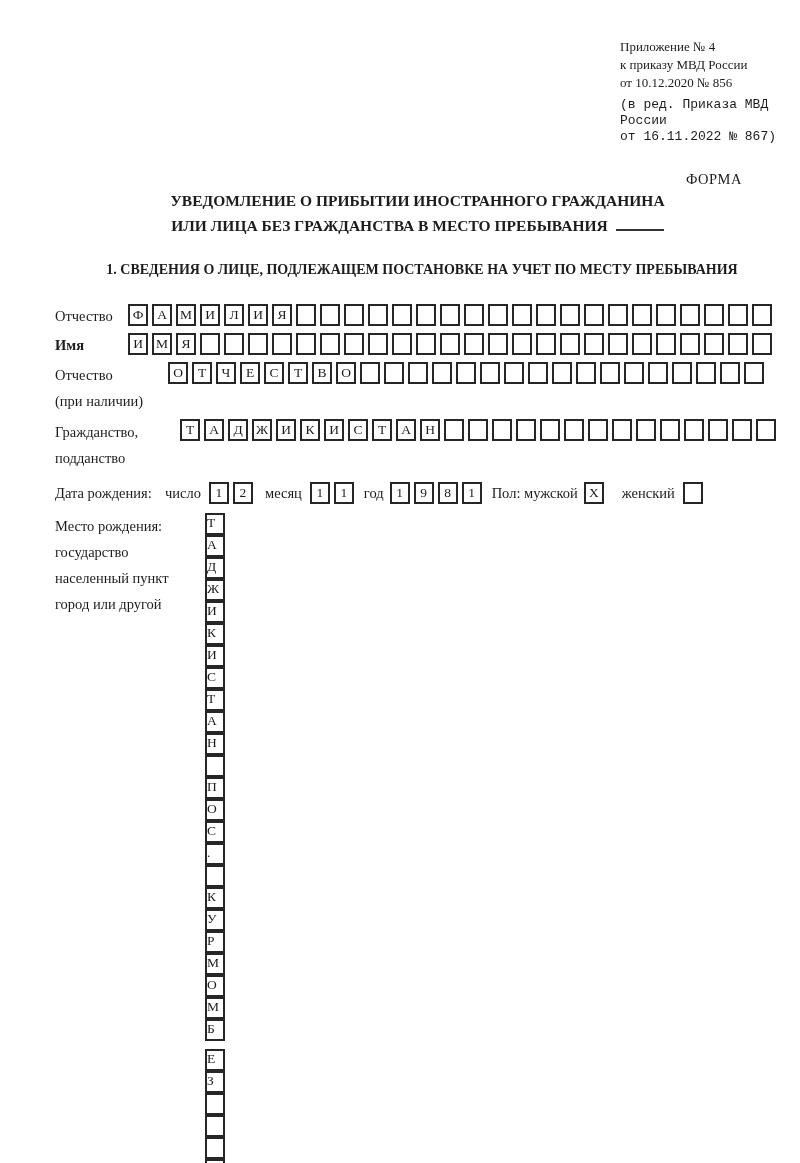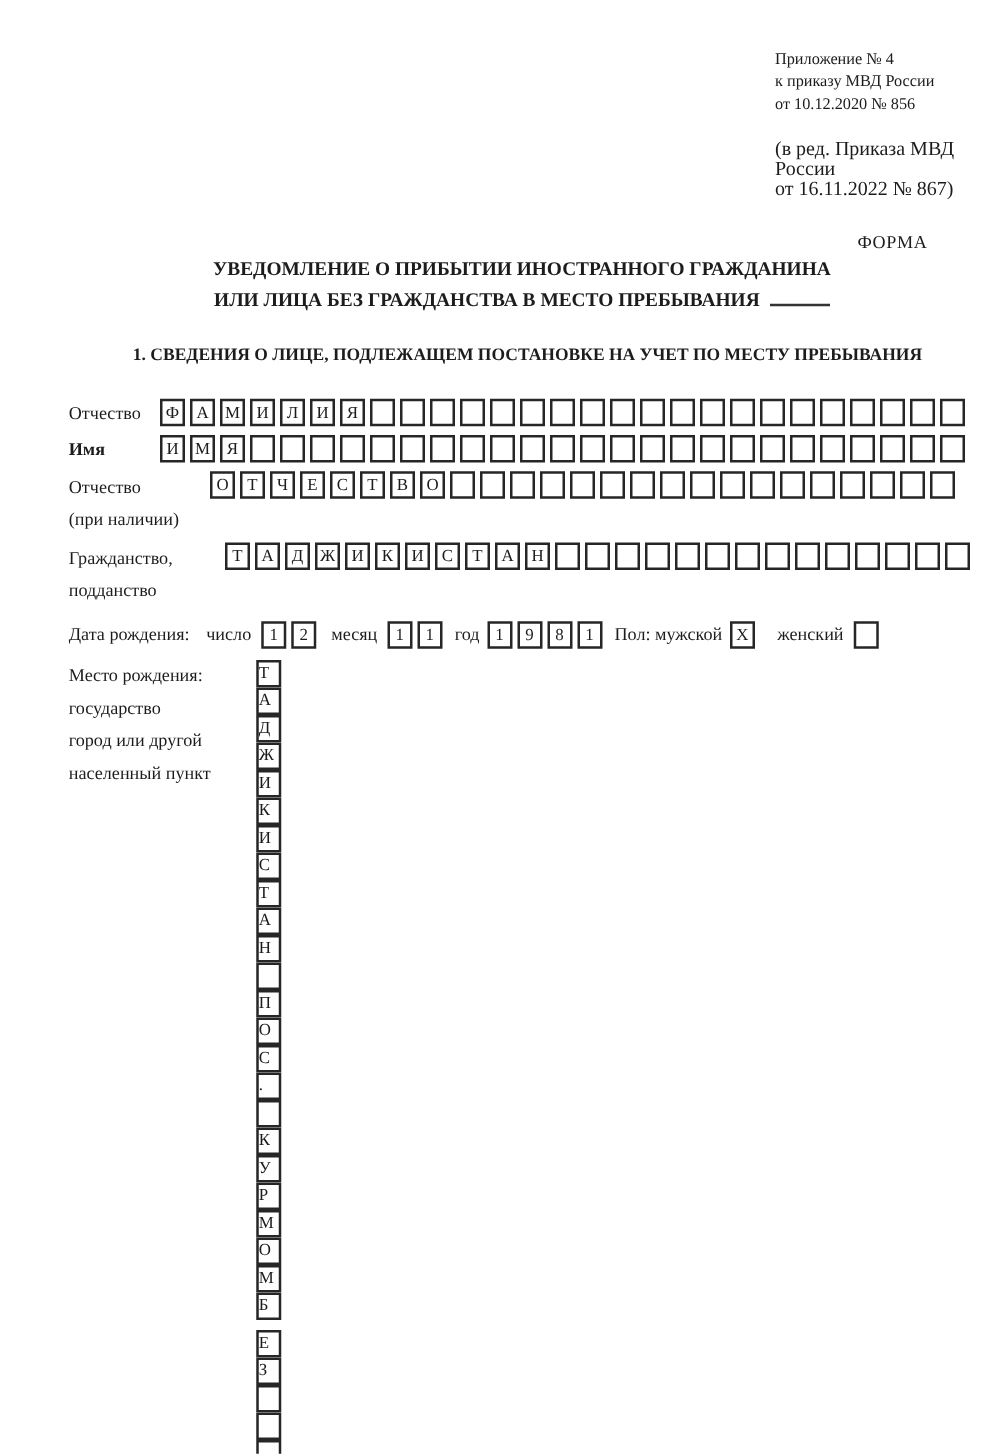--- a/index.html
+++ b/index.html
@@ -4,21 +4,21 @@
 <style>
   html,body{margin:0;padding:0;}
   body{
     width:800px;height:1163px;background:#ffffff;color:#1c1c1c;
     font-family:"Liberation Serif","DejaVu Serif",serif;
     overflow:hidden;position:relative;
   }
   .sheet{padding:38px 20px 0 55px;box-sizing:border-box;}
   
   .appendix{margin-left:565px;font-size:13px;line-height:18px;}
-  .appendix-note{margin-left:565px;font-size:16px;line-height:16px;margin-top:20px;}
+  .appendix-note{margin-left:565px;font-size:13px;line-height:16px;margin-top:5px;font-family:Liberation Mono, monospace;}
   .forma{ text-align:right;padding-right:38px;font-weight:normal;font-size:14.5px;margin-top:26px;letter-spacing:.5px;}
   .title{text-align:center;font-weight:bold;font-size:15.5px;line-height:25px;}
   .blankline{display:inline-block;width:48px;border-bottom:2px solid #333;height:1px;vertical-align:baseline;margin-left:8px;}
   .sec-head{text-align:center;font-weight:bold;font-size:14px;margin-top:24px;margin-left:-18px;width:770px;}
   
   .frow{display:flex;align-items:flex-start;margin-top:5px;}
   .lblcol{font-size:14.5px;line-height:26px;flex:0 0 auto;}
   .lbl{font-size:14.5px;line-height:24px;white-space:nowrap;}
   .cells{display:inline-flex;flex:0 0 auto;}
   .cell{
@@ -212,22 +212,22 @@
     <span class="lbl" style="margin-right:8px;">женский</span>
     <span class="cells">
         <span class="cell"></span>
       </span>
   </div>
 
   <div class="frow" style="margin-top:8px;">
     <span class="lblcol stack" style="width:150px;">
       <span>Место рождения:</span>
       <span>государство</span>
+      <span>населенный пункт</span>
       <span>город или другой</span>
-      <span>населенный пункт</span>
     </span>
     <span class="stack">
       <span class="cells" style="margin-bottom:8px;">
           <span class="cell">Т</span>
           <span class="cell">А</span>
           <span class="cell">Д</span>
           <span class="cell">Ж</span>
           <span class="cell">И</span>
           <span class="cell">К</span>
           <span class="cell">И</span>

